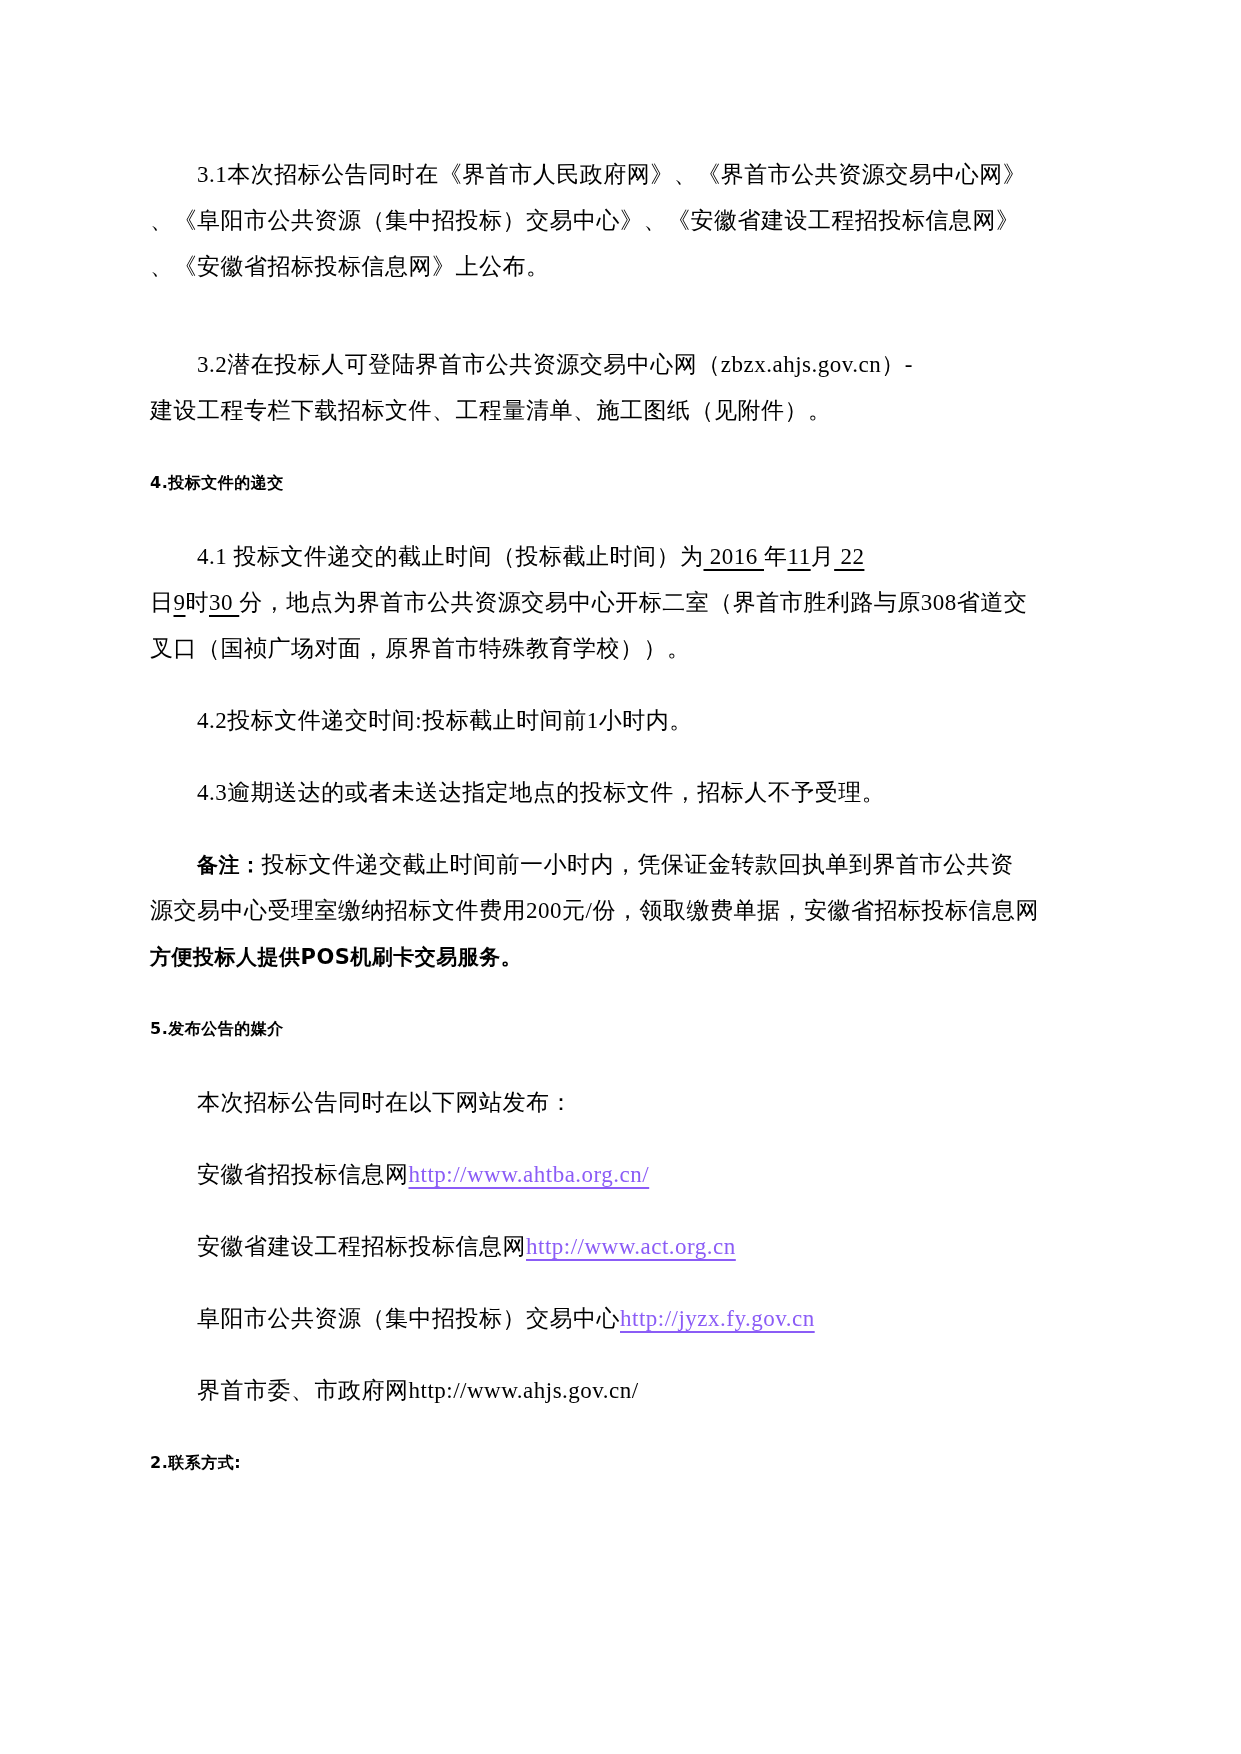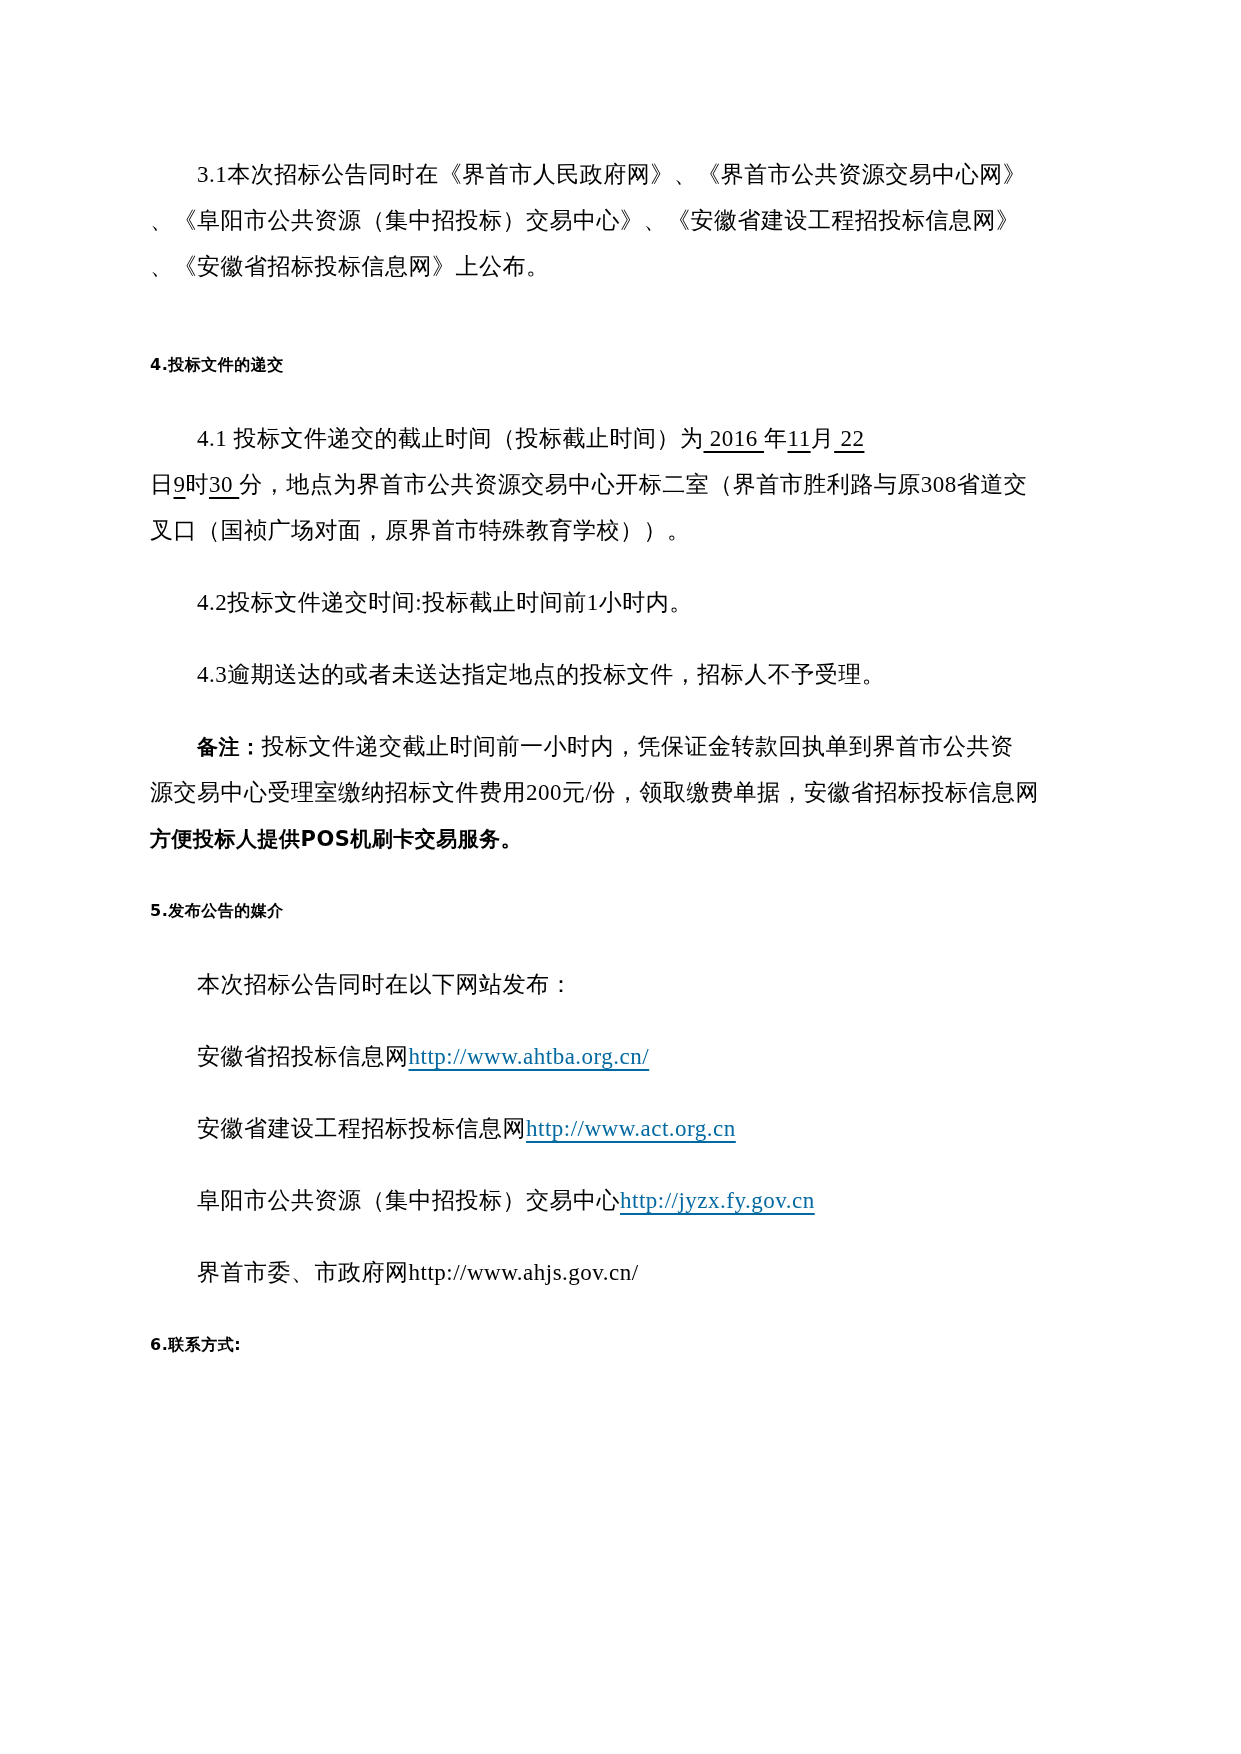--- a/index.html
+++ b/index.html
@@ -30,31 +30,35 @@
   .block.heading {
     font-family: "DejaVu Sans", "Liberation Sans", sans-serif;
     font-weight: bold;
     font-size: 16px;
     margin-bottom: 28px;
   }
   .line { white-space: pre-wrap; }
   .line.indent { text-indent: 47px; }
   .b { font-weight: bold; font-family: "DejaVu Sans", "Liberation Sans", sans-serif; font-size: 21px; }
   .u { text-decoration: underline; text-underline-offset: 5px; }
-  .link { color: #0369a1; cursor: pointer; }
+  .link { color: #8b5cf6; cursor: pointer; }
 </style>
 </head>
 <body>
 
 <div id="page" style="background: rgb(255, 255, 255); color: rgb(0, 0, 0);">
   <div id="doc">
       <div class="block paragraph">
         <div class="line indent"><span class="">3.1本次招标公告同时在《界首市人民政府网》、《界首市公共资源交易中心网》</span></div>
         <div class="line"><span class="">、《阜阳市公共资源（集中招投标）交易中心》、《安徽省建设工程招投标信息网》</span></div>
         <div class="line"><span class="">、《安徽省招标投标信息网》上公布。</span></div>
+      </div>
+      <div class="block paragraph">
+        <div class="line indent"><span class="">3.2潜在投标人可登陆界首市公共资源交易中心网（zbzx.ahjs.gov.cn）-</span></div>
+        <div class="line"><span class="">建设工程专栏下载招标文件、工程量清单、施工图纸（见附件）。</span></div>
       </div>
       <div class="block heading">
         <div class="line"><span class="">4.投标文件的递交</span></div>
       </div>
       <div class="block paragraph">
         <div class="line indent"><span class="">4.1 投标文件递交的截止时间（投标截止时间）为</span><span class="u">&nbsp;2016&nbsp;</span><span class="">年</span><span class="u">11</span><span class="">月</span><span class="u">&nbsp;22</span></div>
         <div class="line"><span class="">日</span><span class="u">9</span><span class="">时</span><span class="u">30&nbsp;</span><span class="">分，地点为界首市公共资源交易中心开标二室（界首市胜利路与原308省道交</span></div>
         <div class="line"><span class="">叉口（国祯广场对面，原界首市特殊教育学校））。</span></div>
       </div>
       <div class="block paragraph">
@@ -80,16 +84,16 @@
       <div class="block paragraph">
         <div class="line indent"><span class="">安徽省建设工程招标投标信息网</span><span class="u link">http://www.act.org.cn</span></div>
       </div>
       <div class="block paragraph">
         <div class="line indent"><span class="">阜阳市公共资源（集中招投标）交易中心</span><span class="u link">http://jyzx.fy.gov.cn</span></div>
       </div>
       <div class="block paragraph">
         <div class="line indent"><span class="">界首市委、市政府网http://www.ahjs.gov.cn/</span></div>
       </div>
       <div class="block heading">
-        <div class="line"><span class="">6.联系方式:</span></div>
+        <div class="line"><span class="">2.联系方式:</span></div>
       </div>
     </div>
 </div>
 
 </body></html>

